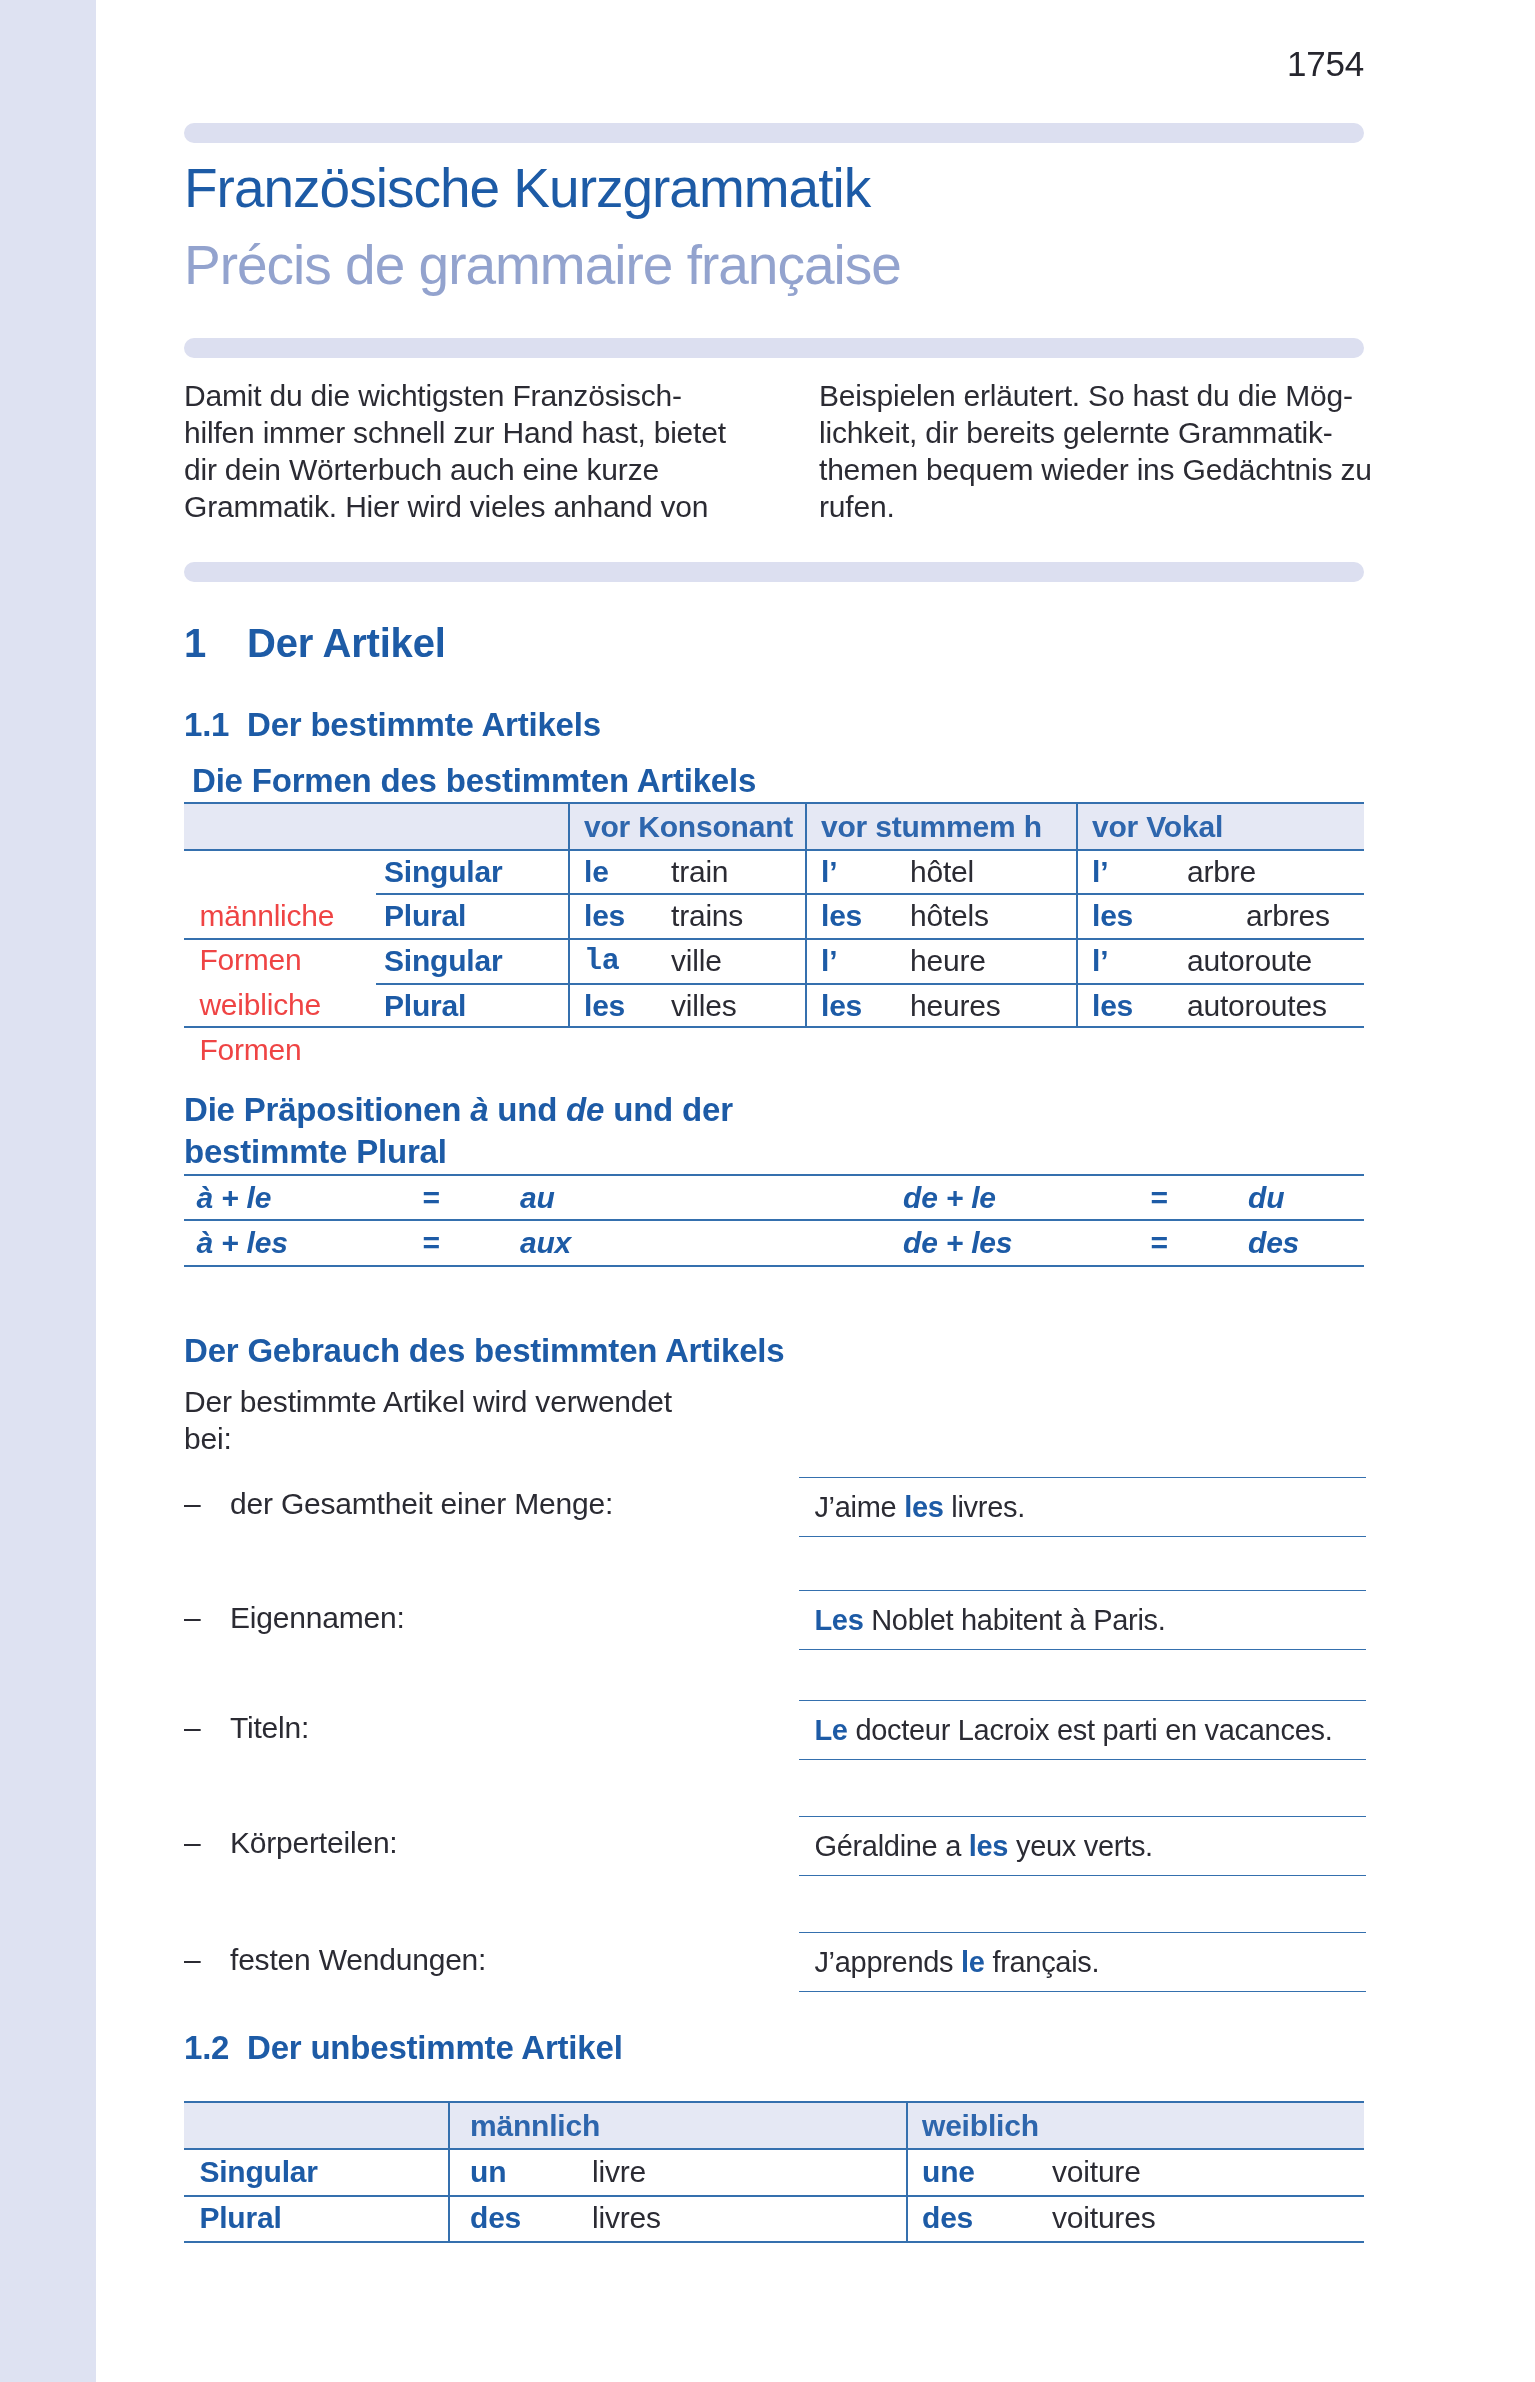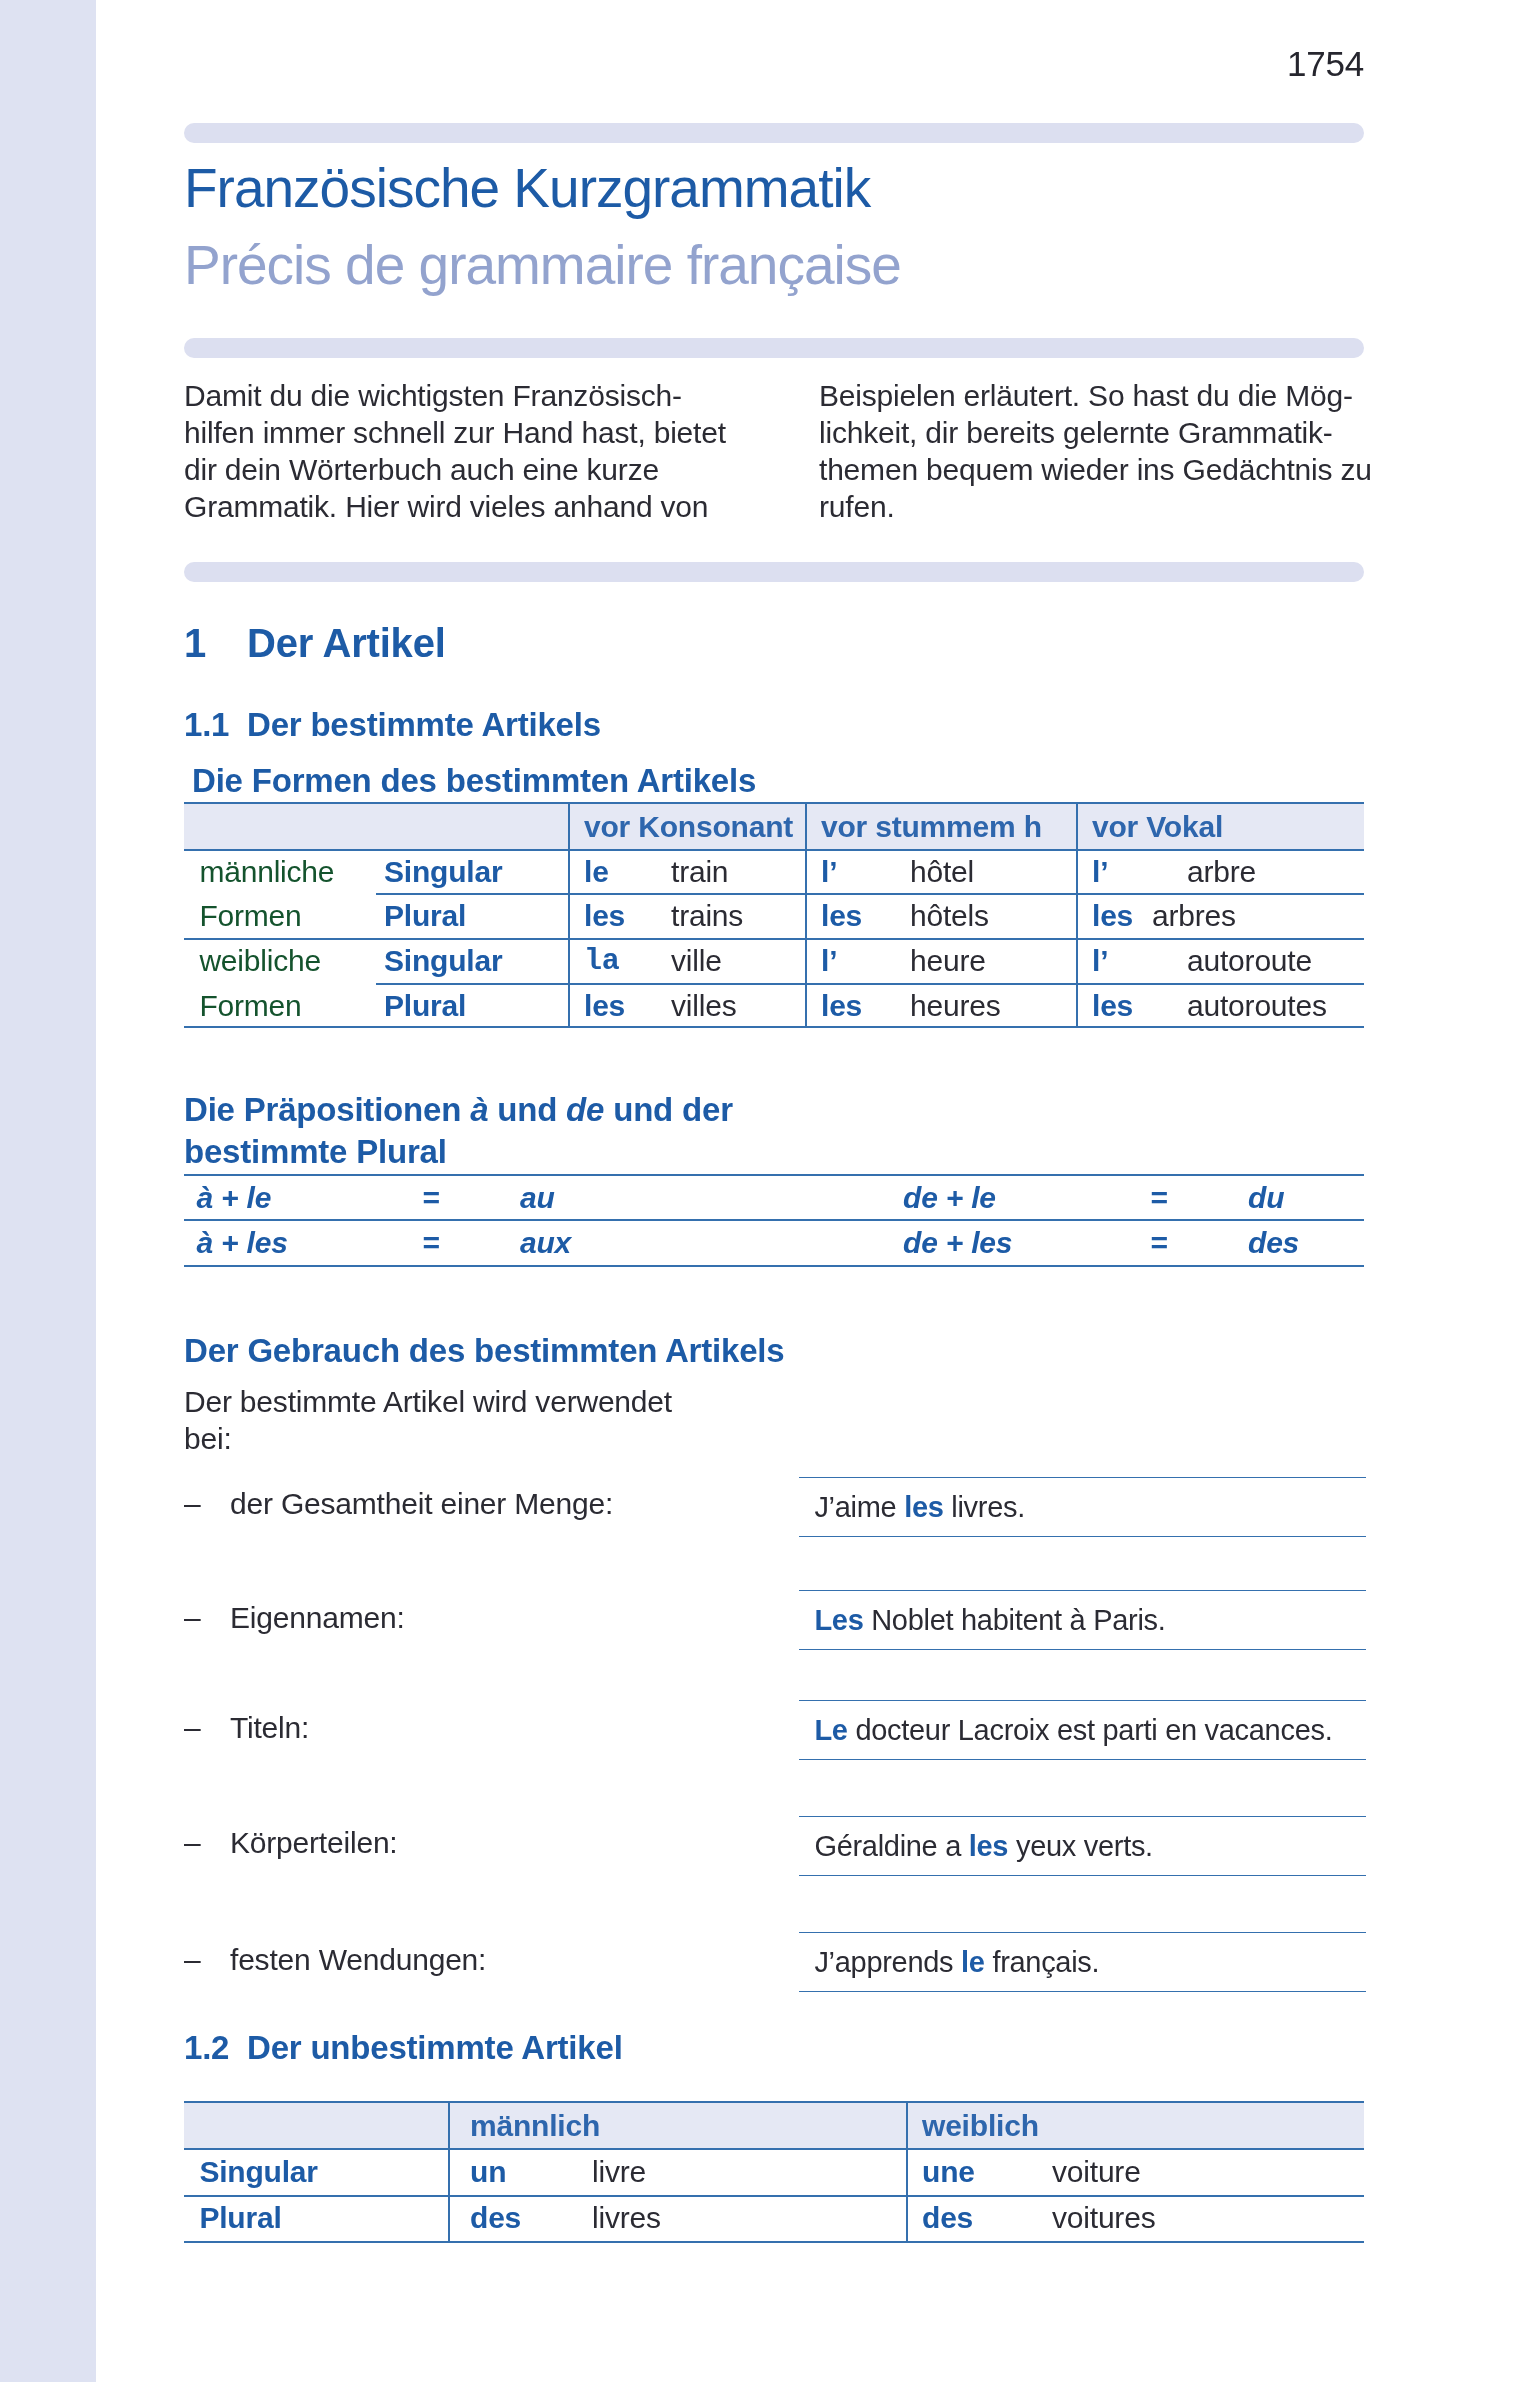--- a/index.html
+++ b/index.html
@@ -19,21 +19,21 @@
   .h1{left:184px;font-size:40px;font-weight:bold;color:var(--accent,#1d5ba6);white-space:nowrap;}
   .h2{left:184px;font-size:33px;font-weight:bold;color:var(--accent,#1d5ba6);white-space:nowrap;}
   .h1 .num,.h2 .num{position:absolute;left:0;top:0;}
   .h1 .ttl{margin-left:63px;} .h2 .ttl{margin-left:63px;}
   .tablewrap{left:184px;width:1180px;}
   .hline{position:absolute;height:1.9px;background:var(--rule,#3570ae);}
   .vline{position:absolute;width:1.9px;background:var(--rule,#3570ae);}
   .thead-fill{position:absolute;left:0;background:var(--thfill,#e5e8f4);}
   .cellrow{position:absolute;left:0;width:100%;white-space:nowrap;}
   .cellrow span{position:absolute;white-space:nowrap;}
-  .t-label{color:#14532d;font-size:30px;}
+  .t-label{color:#ef4444;font-size:30px;margin-top:44px;}
   .t-blue{color:var(--accent,#1d5ba6);font-size:30px;font-weight:bold;}
   .t-word{color:#2b2b33;font-size:30px;}
   .th-blue{color:#2e66ad;font-size:30px;font-weight:bold;}
   .contr span{position:absolute;font-size:30px;font-weight:bold;font-style:italic;color:var(--accent,#1d5ba6);white-space:nowrap;}
   .bullet{left:184px;font-size:30px;line-height:37px;white-space:nowrap;}
   .bullet .dash{position:absolute;left:0;}
   .bullet .lbl{margin-left:46px;}
   .exbox{left:799px;width:567px;height:60px;border-top:1.9px solid var(--rule,#3570ae);border-bottom:1.9px solid var(--rule,#3570ae);
          font-size:29px;line-height:58px;letter-spacing:-0.3px;padding-left:15.4px;box-sizing:border-box;white-space:nowrap;}
   .exbox b{color:var(--accent,#1d5ba6);font-weight:bold;}
@@ -114,21 +114,21 @@
     </div>
 
     <div class="cellrow" style="top:93px;height:42px;line-height:42px;">
       <span class="t-label" style="left:15.4px;">Formen</span>
       <span class="t-blue" style="left:200px;">Plural</span>
       <span class="t-blue" style="left:400px;">les</span>
       <span class="t-word" style="left:487px;">trains</span>
       <span class="t-blue" style="left:637px;">les</span>
       <span class="t-word" style="left:726px;">hôtels</span>
       <span class="t-blue" style="left:908px;">les</span>
-      <span class="t-word" style="left:968px;text-align:right;">arbres</span>
+      <span class="t-word" style="left:1062px;text-align:right;">arbres</span>
     </div>
 
     <div class="cellrow" style="top:138px;height:42px;line-height:42px;">
       <span class="t-label" style="left:15.4px;">weibliche</span>
       <span class="t-blue" style="left:200px;">Singular</span>
       <span class="t-blue" style="left:400px;font-family:Liberation Mono, monospace;">la</span>
       <span class="t-word" style="left:487px;">ville</span>
       <span class="t-blue" style="left:637px;">l’</span>
       <span class="t-word" style="left:726px;">heure</span>
       <span class="t-blue" style="left:908px;">l’</span>

